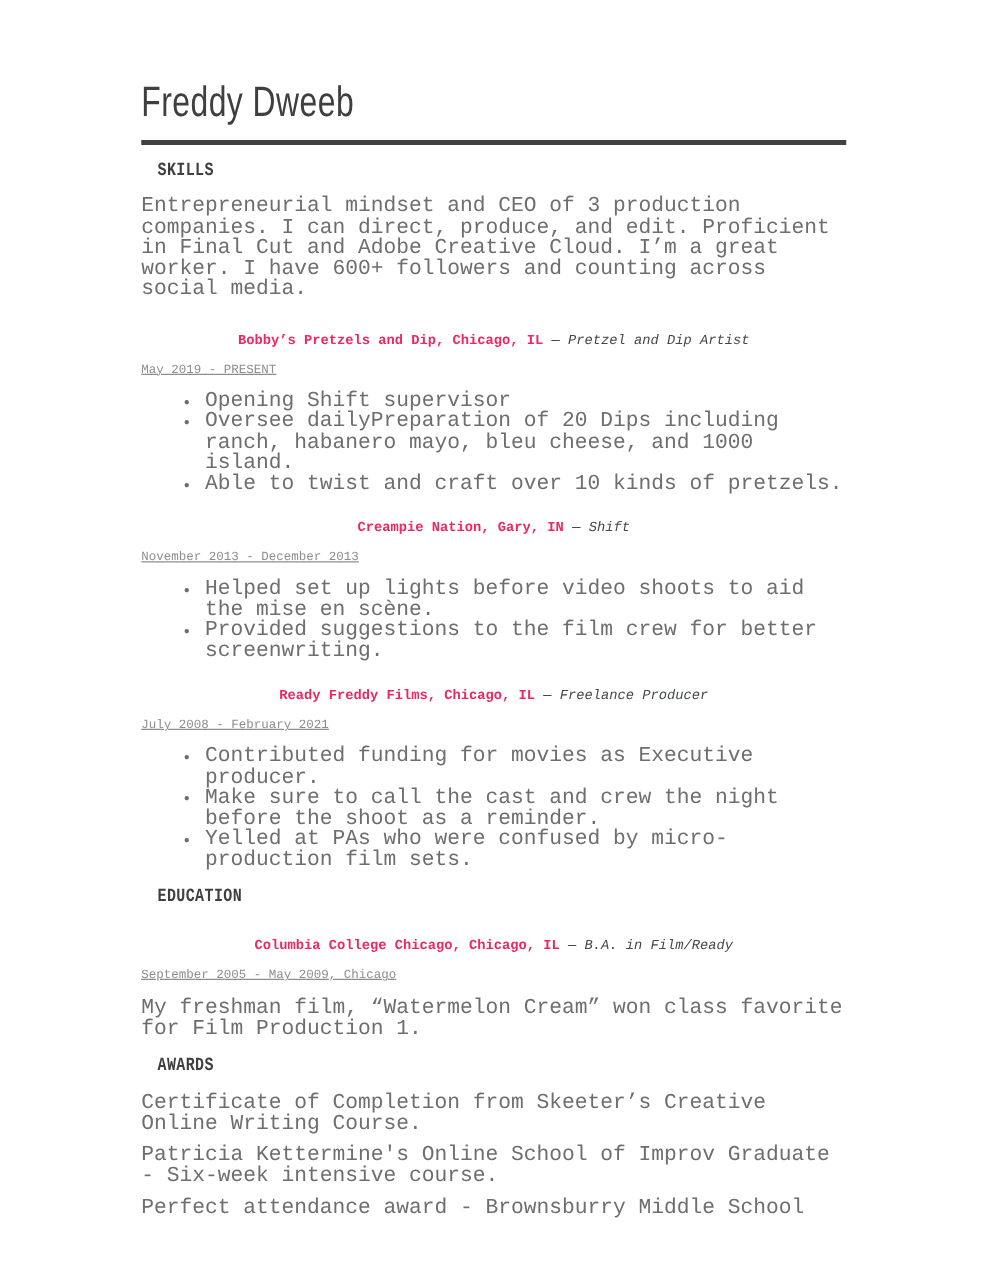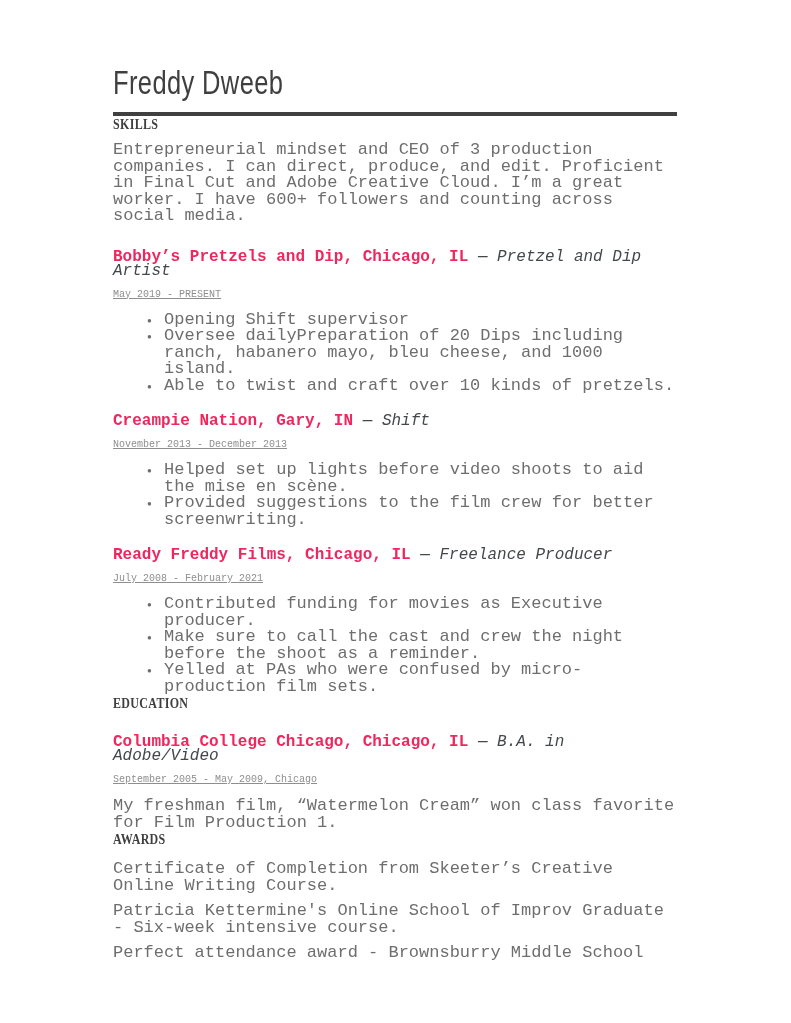--- a/index.html
+++ b/index.html
@@ -34,22 +34,22 @@
   }
   .divider {
     height: 4px;
     background: #404040;
     border: none;
     margin: 10px 0 0 0;
   }
 
   
   h2.section {
-    margin: 0;
-    font-family: Liberation Serif, serif;
+    margin: 13px;
+    font-family: Liberation Mono, monospace;
     font-size: 15px;
     line-height: 16px;
     font-weight: 700;
     color: #3f3f3f;
     white-space: nowrap;
   }
   h2.section .condense { transform: scaleX(0.8); letter-spacing: 0.4px; }
   .mt-skills    { margin-top: 33px; }
   .mt-section   { margin-top: 30px; }
   .mt-education { margin-top: 32px; }
@@ -59,24 +59,25 @@
   p.body {
     margin: 10px 0 0 0;
     font-size: 17px;
     line-height: 16.5px;
     color: #6e6e6e;
   }
 
   
   h3.entry-title {
     margin: 25px 0 0 0;
-    font-size: 16px;
+    font-size: 11px;
     line-height: 14px;
     font-weight: 700;
     color: #ef275e;
+    text-align: center;
   }
   h3.entry-title.follow { margin-top: 20px; }
   h3.entry-title.edu    { margin-top: 24px; }
   .entry-sep {
     font-weight: 400;
     font-style: italic;
     color: #43484c;
   }
   .entry-role {
     font-weight: 400;
@@ -152,21 +153,21 @@
       <ul class="bullets">
         <li>Contributed funding for movies as Executive producer.</li>
         <li>Make sure to call the cast and crew the night before the shoot as a reminder.</li>
         <li>Yelled at PAs who were confused by micro-production film sets.</li>
       </ul>
     </div>
 
     <h2 class="section mt-education"><span class="condense">EDUCATION</span></h2>
 
     <div>
-      <h3 class="entry-title edu"><span>Columbia College Chicago, Chicago, IL</span> <span class="entry-sep">—</span> <span class="entry-role">B.A. in Adobe/Video</span></h3>
+      <h3 class="entry-title edu"><span>Columbia College Chicago, Chicago, IL</span> <span class="entry-sep">—</span> <span class="entry-role">B.A. in Film/Ready</span></h3>
       <p class="dates">September 2005 - May 2009, Chicago</p>
       <p class="body note">My freshman film, “Watermelon Cream” won class favorite for Film Production 1.</p>
     </div>
 
     <h2 class="section mt-awards"><span class="condense">AWARDS</span></h2>
     <p class="body award first">Certificate of Completion from Skeeter’s Creative Online Writing Course.</p>
     <p class="body award">Patricia Kettermine's Online School of Improv Graduate - Six-week intensive course.</p>
     <p class="body award">Perfect attendance award - Brownsburry Middle School</p>
 
   </div>

